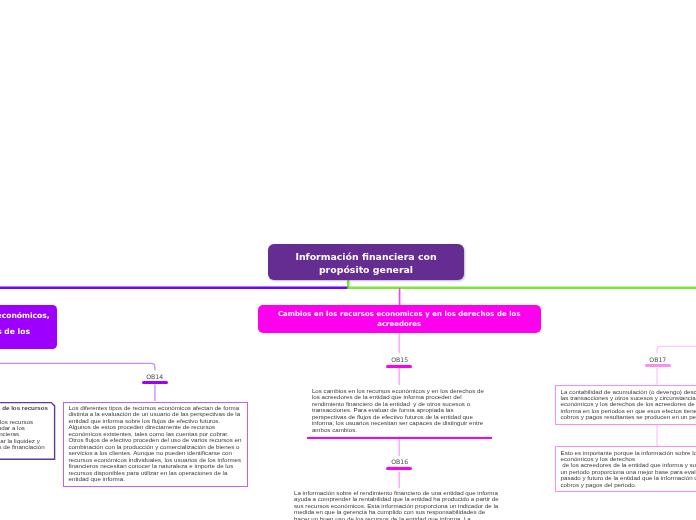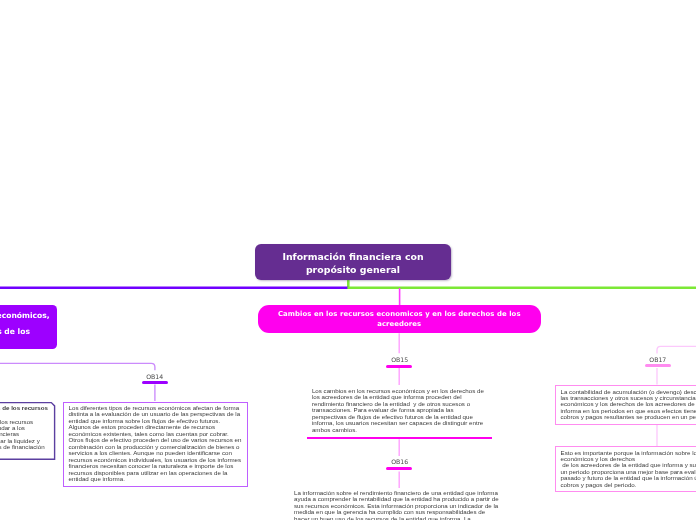--- a/index.html
+++ b/index.html
@@ -1,25 +1,25 @@
 <!DOCTYPE html>
 <html><head>
 <meta charset="utf-8">
 <style>
   html,body{margin:0;padding:0;}
   body{width:696px;height:520px;overflow:hidden;background:#ffffff;
        font-family:"DejaVu Sans","Liberation Sans",sans-serif;
        -webkit-font-smoothing:antialiased;}
   #stage{position:relative;width:696px;height:520px;overflow:hidden;}
   .node{position:absolute;box-sizing:border-box;}
-  #root-node{left:255px;top:244px;width:196px;height:36px;background:#652D91;
+  #root-node{left:268px;top:244px;width:196px;height:36px;background:#652D91;
     border-radius:6px;box-shadow:1px 1px 2px rgba(80,60,110,0.35);display:flex;align-items:center;justify-content:center;}
   #root-node .lbl{color:#ffffff;font-size:9.4px;font-weight:bold;line-height:13px;text-align:center;width:145px;margin-top:1.5px;}
   #mag-node{left:258px;top:304.8px;width:282.5px;height:27.8px;background:#FF00EE;
-    border-radius:11px;display:flex;align-items:center;justify-content:center;}
+    border-radius:5px;display:flex;align-items:center;justify-content:center;}
   #mag-node .lbl{color:#ffffff;font-size:6.85px;font-weight:bold;line-height:10px;text-align:center;padding:0 10px;letter-spacing:.1px;}
   #purple-node{left:-54px;top:304.7px;width:111px;height:43.9px;background:#9D00FF;
     border-radius:4.5px;overflow:hidden;}
   #purple-node .lbl{color:#ffffff;font-size:7.6px;font-weight:bold;line-height:16px;text-align:left;
     width:95px;margin:3px 0 0 9px;height:32px;overflow:hidden;}
   .tick{position:absolute;border-radius:2px;height:3.4px;}
   .ticklbl{position:absolute;font-size:6.2px;color:#4a4a4a;text-align:center;white-space:nowrap;
     font-family:"DejaVu Sans",sans-serif;line-height:6px;}
   #ob13-box{overflow:hidden;white-space:pre-wrap;}
   #ob13-box .ob13-head{font-weight:bold;font-size:6.2px;line-height:6.2px;margin-bottom:7.8px;white-space:nowrap;}

